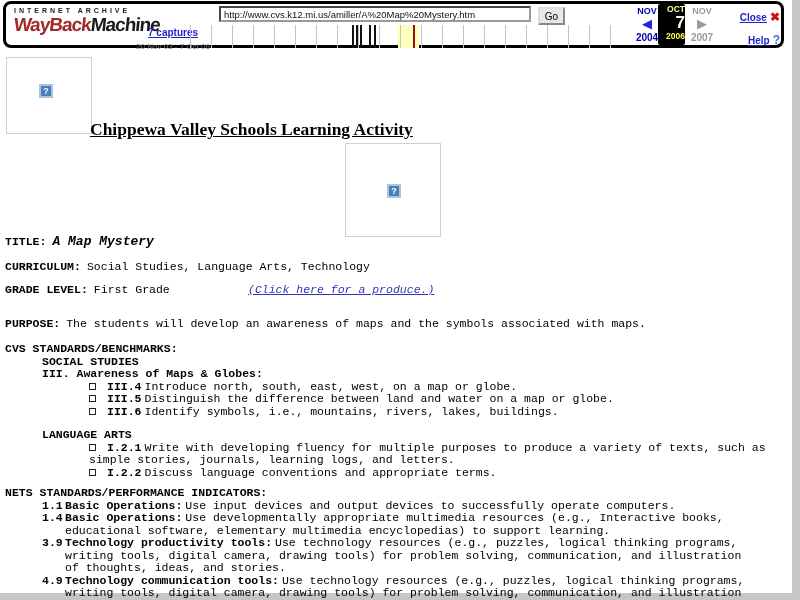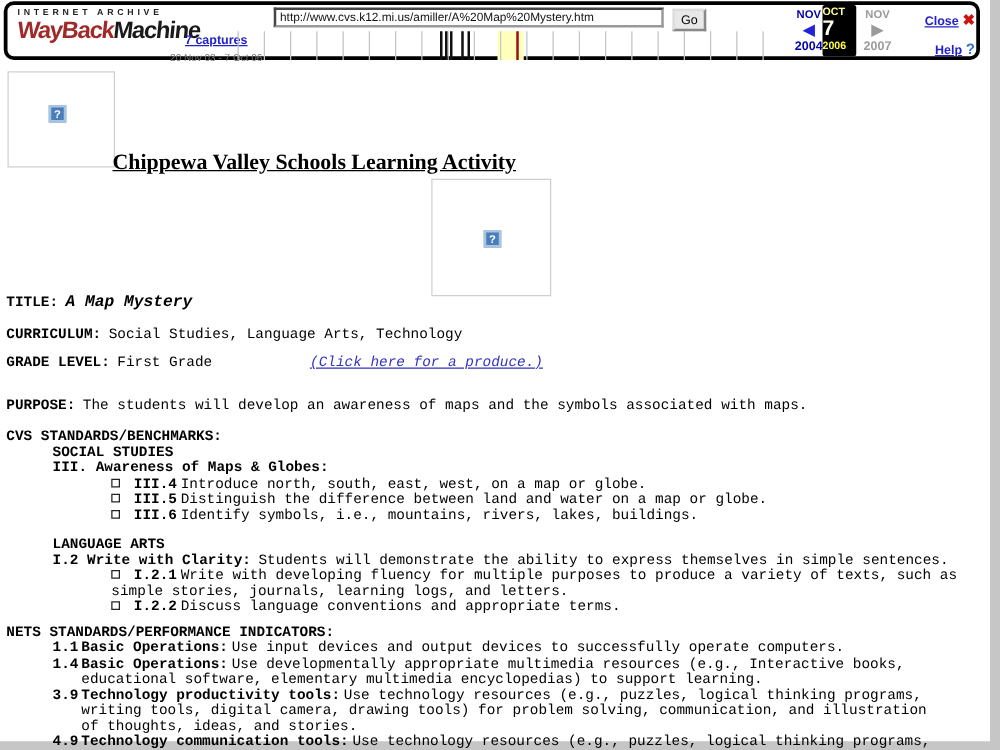--- a/index.html
+++ b/index.html
@@ -33,21 +33,21 @@
   .ticks .marker { position:absolute; top:0; width:2px; height:23px; background:#991111; }
 
   .nav-col { position:absolute; top:0; width:30px; text-align:center; }
   .nav-month { font-size:9px; font-weight:bold; }
   .nav-arrow { font-size:13px; line-height:16px; cursor:pointer; }
   .nav-year { font-size:10px; font-weight:bold; }
   .col-prev { left:626px; top:2px; color:#0000aa; }
   .col-prev .nav-arrow { color:#2222dd; }
   .col-next { left:681px; top:2px; color:#9a9a9a; }
   .date-box { position:absolute; left:652px; top:0px; width:27px; height:41px; background:#000;
-              text-align:left; padding-top:1px; border-radius:2px; }
+              text-align:right; padding-top:1px; border-radius:2px; }
   .date-box .m { font-size:8.5px; font-weight:bold; color:#ffff99; line-height:9px; }
   .date-box .d { font-size:17px; font-weight:bold; color:#ffffee; line-height:17px; }
   .date-box .y { font-size:8.5px; font-weight:bold; color:#ffff44; line-height:10px; }
 
   .close-row { position:absolute; left:716px; top:3px; width:58px; text-align:right; white-space:nowrap; }
   .help-row  { position:absolute; left:716px; top:26px; width:58px; text-align:right; white-space:nowrap; }
   .tb-link { color:#2222cc; font-size:10px; font-weight:bold; text-decoration:underline; cursor:pointer; }
   .x-glyph { color:#cc1111; font-size:12px; font-weight:bold; margin-left:3px; }
   .q-glyph { color:#3377cc; font-size:12px; font-weight:bold; margin-left:3px; }
 
@@ -197,23 +197,20 @@
     <div class="li2">
       <span class="cb"></span><span class="code">III.5</span><span>Distinguish the difference between land and water on a map or globe.</span>
     </div>
     <div class="li2">
       <span class="cb"></span><span class="code">III.6</span><span>Identify symbols, i.e., mountains, rivers, lakes, buildings.</span>
     </div>
 
     <div class="row ind1 mt11">
       <span class="lbl">LANGUAGE ARTS</span>
     </div>
-    <div class="row ind1">
-      <span class="lbl">I.2 Write with Clarity:</span><span>Students will demonstrate the ability to express themselves in simple sentences.</span>
-    </div>
     <div class="li2">
       <span class="cb"></span><span class="code">I.2.1</span><span>Write with developing fluency for multiple purposes to produce a variety of texts, such as simple stories, journals, learning logs, and letters.</span>
     </div>
     <div class="li2">
       <span class="cb"></span><span class="code">I.2.2</span><span>Discuss language conventions and appropriate terms.</span>
     </div>
 
     <div class="row mt8">
       <span class="lbl">NETS STANDARDS/PERFORMANCE INDICATORS:</span>
     </div>

